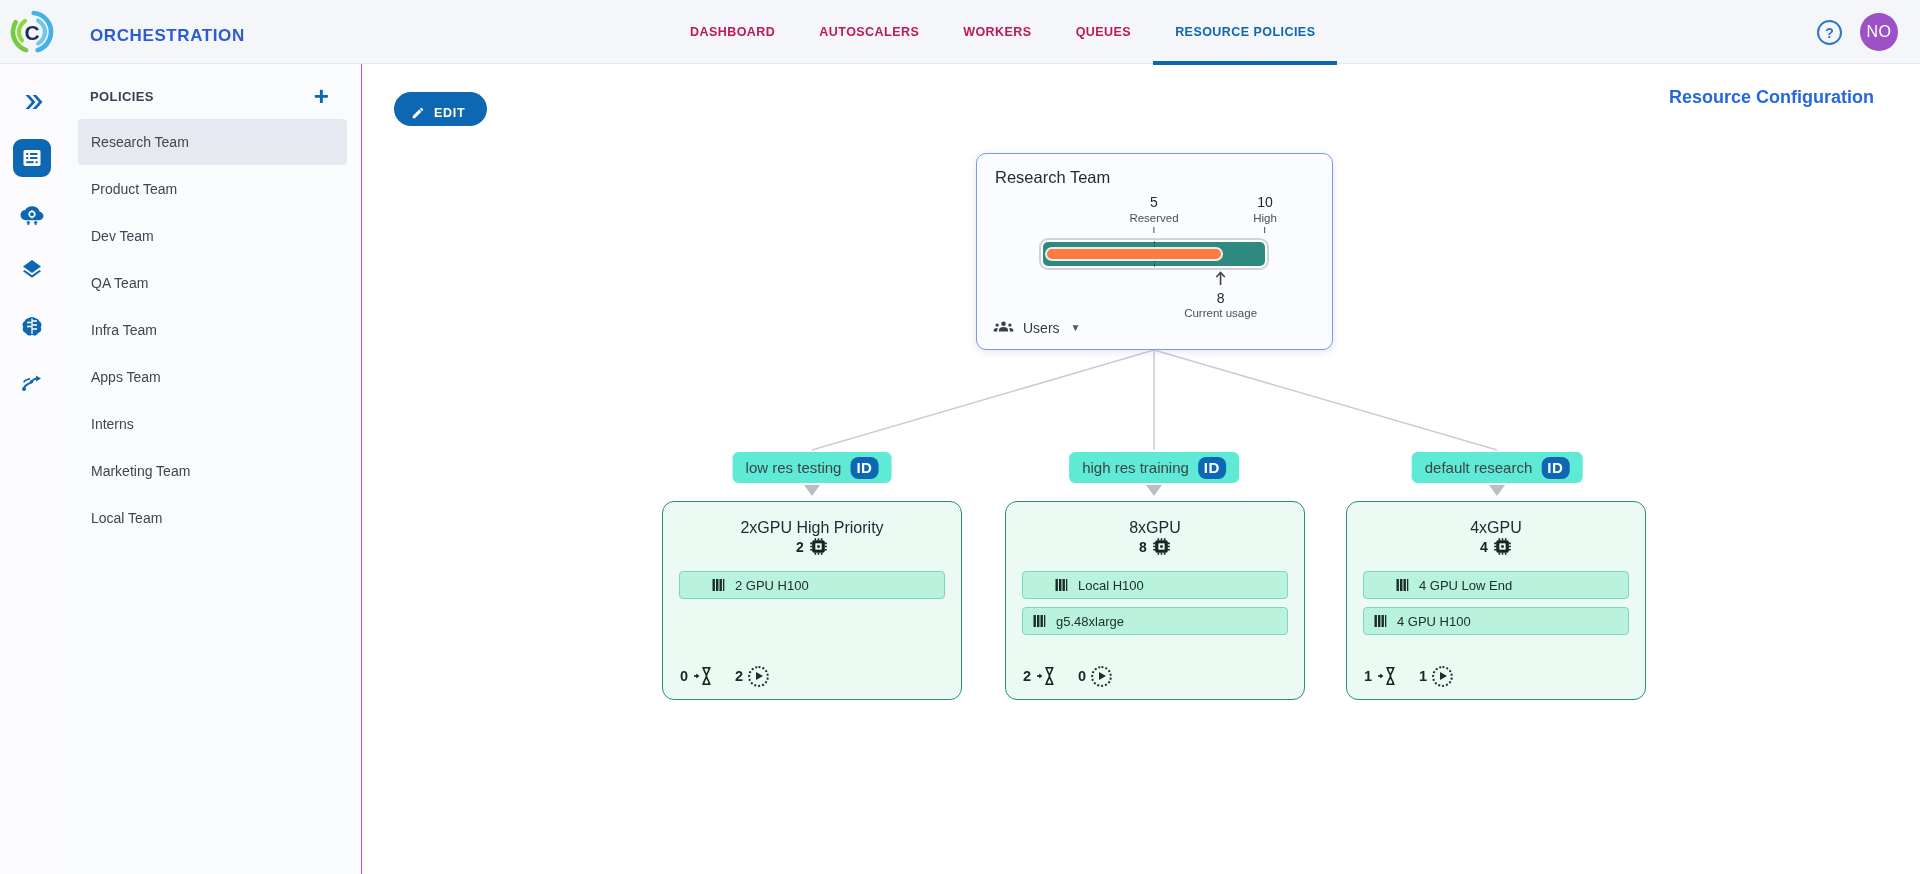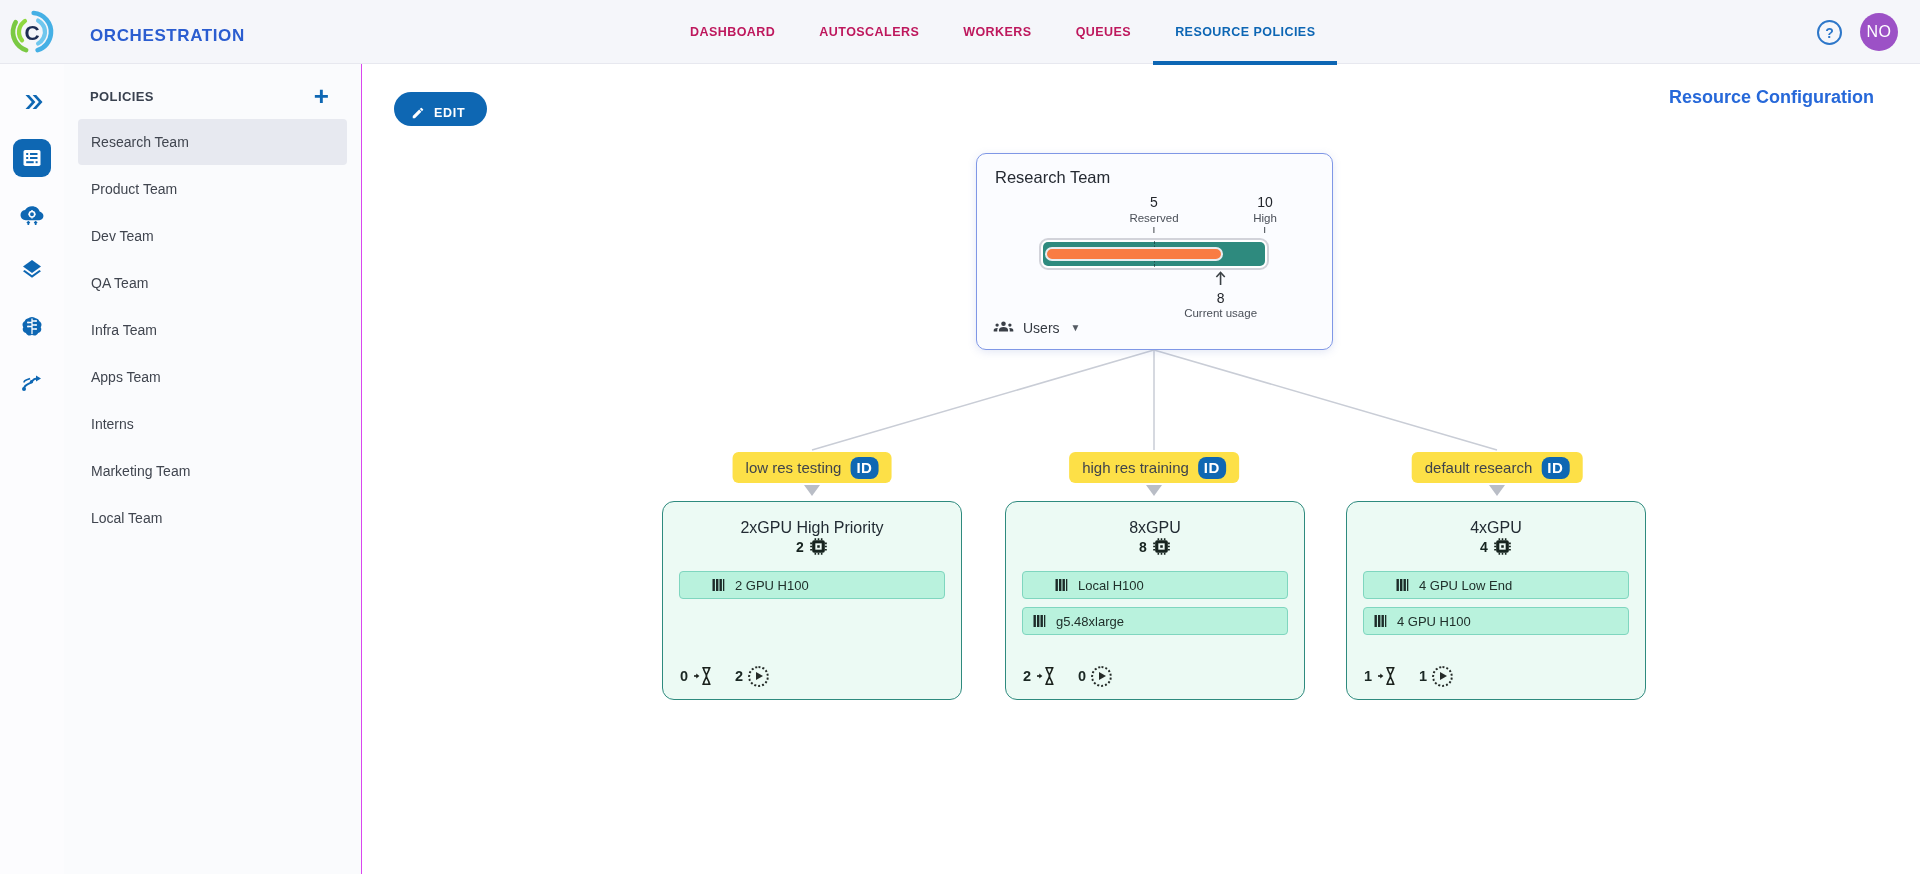--- a/index.html
+++ b/index.html
@@ -52,21 +52,21 @@
   .reserved-line { position:absolute; top:-1px; bottom:-1px; width:0; border-left:1.5px dashed rgba(14,44,44,.6); }
   .bar-orange { position:absolute; left:2px; top:50%; transform:translateY(-50%); height:14px; background:#f97c43; border:2px solid #e9edf0; border-radius:8px; }
   .usage-marker { position:absolute; top:117px; transform:translateX(-50%); text-align:center; }
   .usage-num { font-size:14px; color:#23262c; line-height:16px; }
   .usage-caption { font-size:11.5px; color:#4a4f58; line-height:14px; white-space:nowrap; }
   .users-row { position:absolute; left:16px; bottom:11px; display:flex; align-items:center; gap:9px; cursor:pointer; }
   .users-label { font-size:14px; color:#343941; }
   .users-caret { font-size:10px; color:#555b63; margin-left:2px; }
 
   
-  .branch-label { position:absolute; top:388px; transform:translateX(-50%); background:#fde047; border-radius:6px; height:31px; display:flex; align-items:center; gap:9px; padding:0 13px; font-size:15px; color:#3f434b; white-space:nowrap; }
+  .branch-label { position:absolute; top:388px; transform:translateX(-50%); background:#5eead4; border-radius:6px; height:31px; display:flex; align-items:center; gap:9px; padding:0 13px; font-size:15px; color:#3f434b; white-space:nowrap; }
   .id-badge { background:#0e67b3; color:#fff; font-size:15px; font-weight:bold; border-radius:8px; padding:2.5px 6px; letter-spacing:.5px; cursor:pointer; }
 
   
   .gpu-card { position:absolute; top:437px; width:300px; height:199px; background:#ecfaf4; border:1.5px solid #2e8a7e; border-radius:12px; padding:17px 16px 0; }
   .card-head { display:flex; justify-content:space-between; align-items:center;flex-direction:column; }
   .card-title { font-size:16px; color:#222b33; }
   .gpu-count { display:flex; align-items:center; gap:5px; font-size:14px; font-weight:bold; color:#16231f; }
   .pool-chip { margin-top:8px; height:28px; background:#b9f2dd; border:1px solid #7fd6bf; border-radius:4px; display:flex; align-items:center; gap:9px; padding:0 10px; font-size:13px; color:#20302b; }
   .pool-chip.first { margin-top:15px;padding-left:32px; }
   .card-stats { position:absolute; left:17px; bottom:12px; display:flex; align-items:center; }

